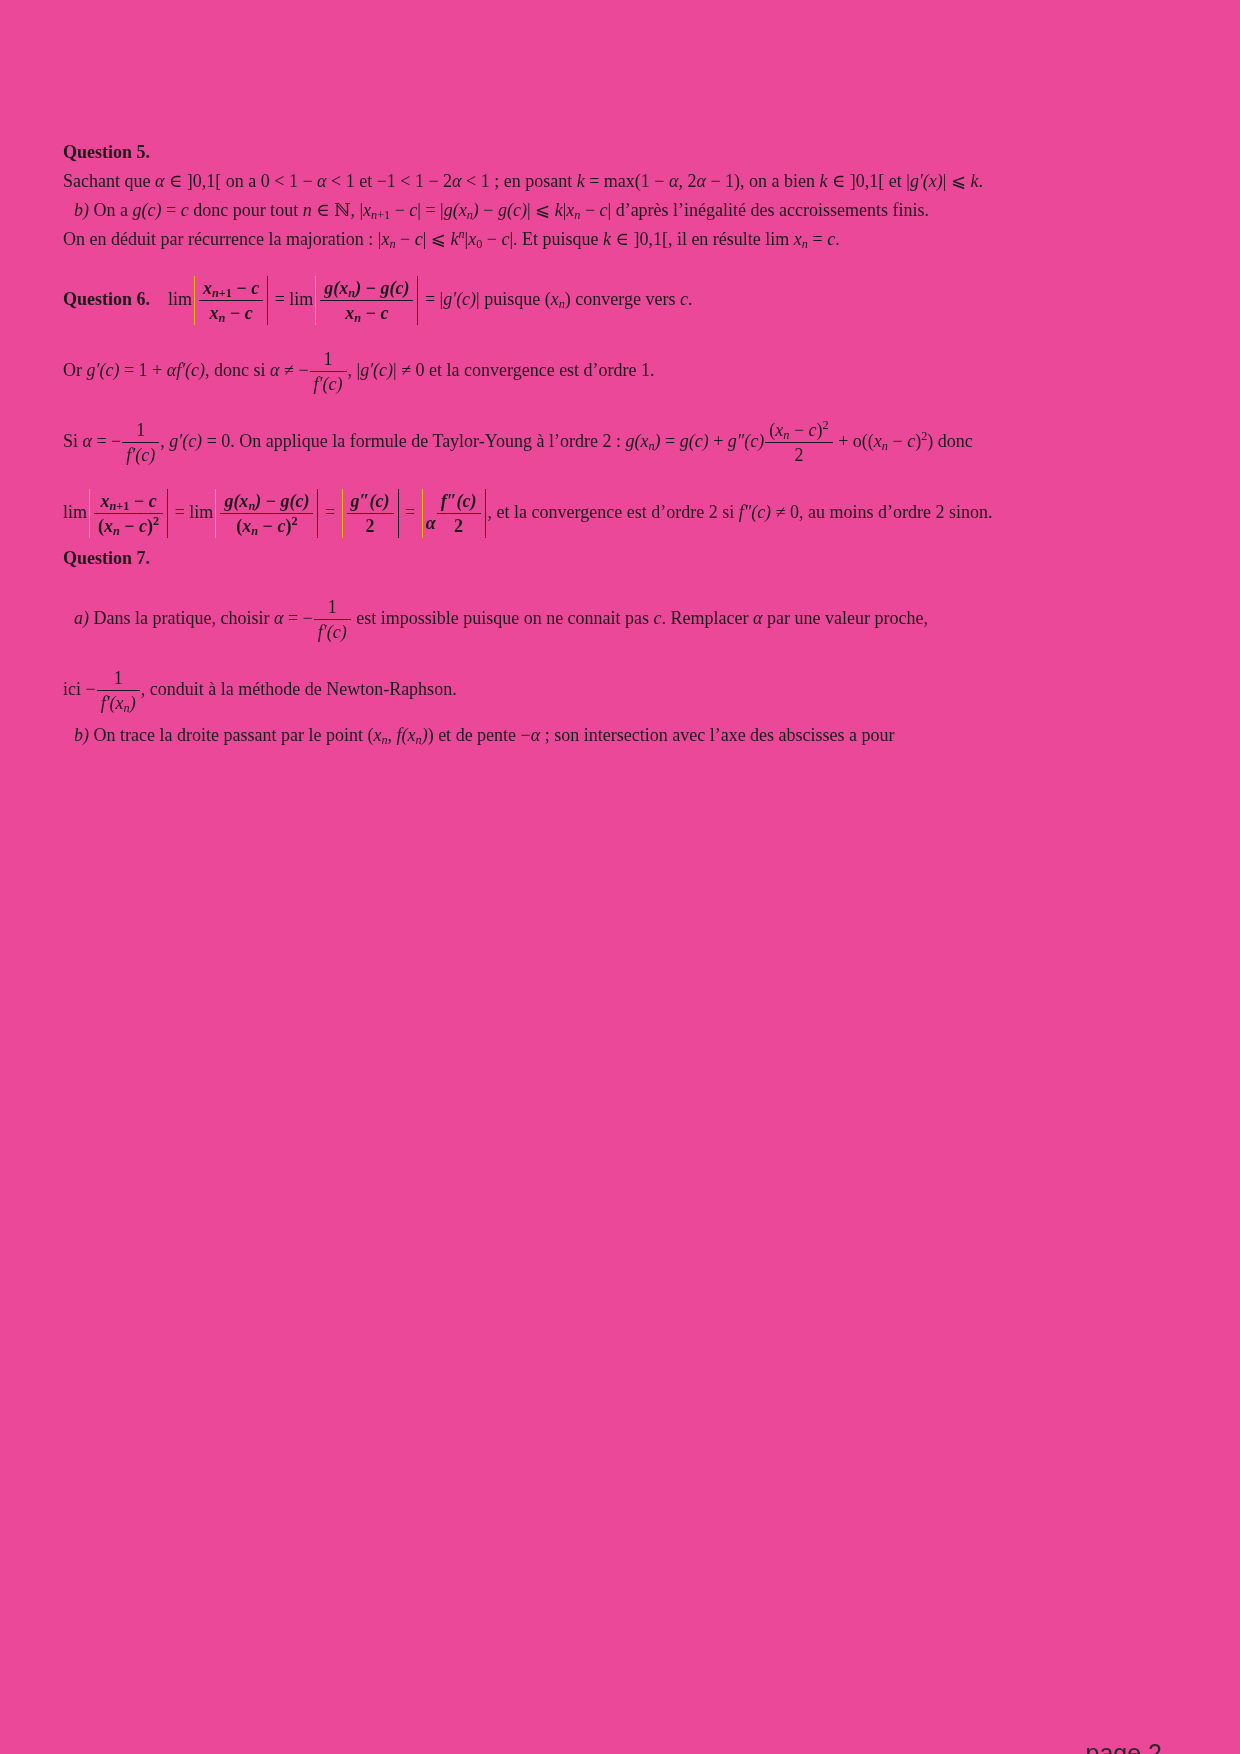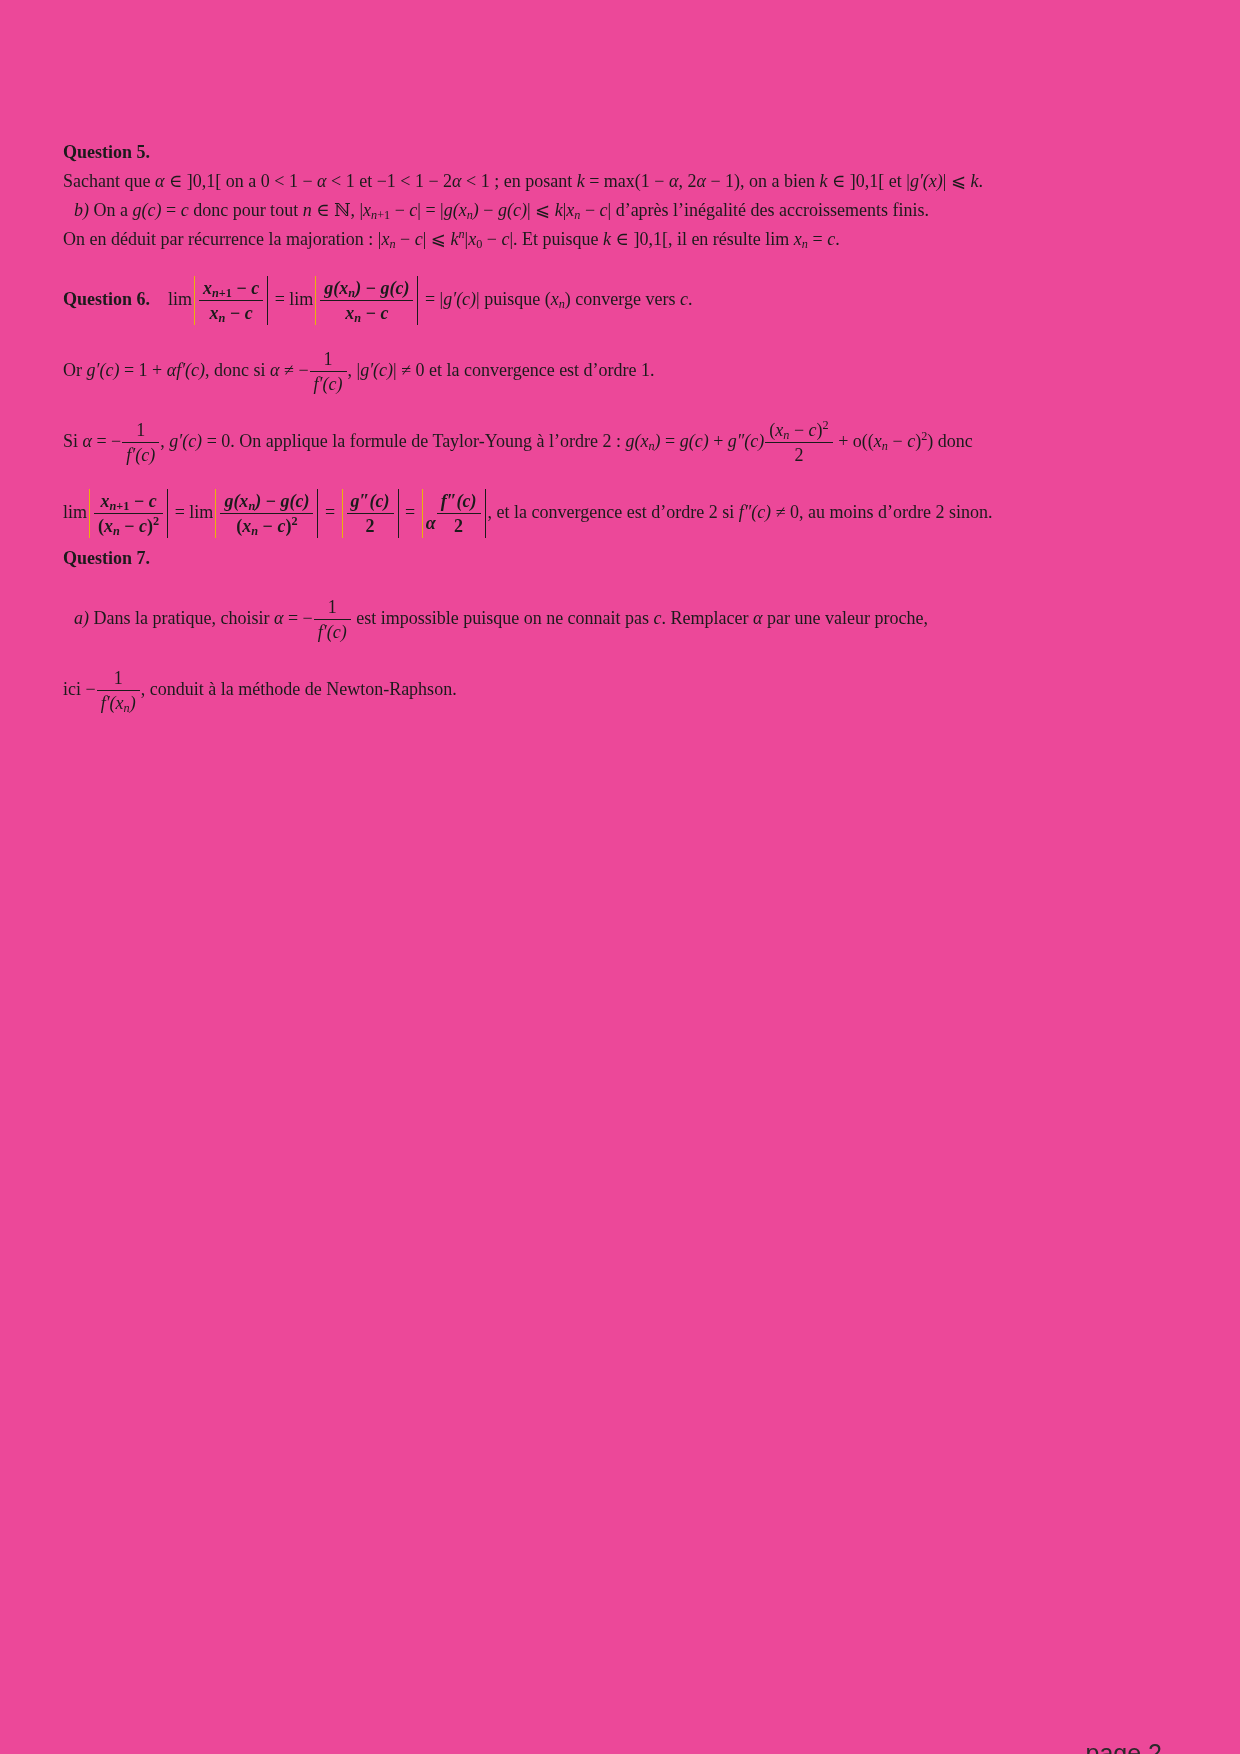--- a/index.html
+++ b/index.html
@@ -76,15 +76,16 @@
         </span> = <span class="abs">
           <span class="it">α</span>
           <span class="frac">
             <span class="num"><span class="it">f″(c)</span></span>
             <span class="den">2</span>
           </span>
         </span>, et la convergence est d’ordre 2 si <span class="it">f″(c)</span> ≠ 0, au moins d’ordre 2 sinon.</div>
       <div class="line heading gap"><span class="bd">Question 7.</span></div>
       <div class="line item tall"><span class="it">a)</span> Dans la pratique, choisir <span class="it">α</span> = −<span class="frac"><span class="num">1</span><span class="den"><span class="it">f′(c)</span></span></span> est impossible puisque on ne connait pas <span class="it">c</span>. Remplacer <span class="it">α</span> par une valeur proche,</div>
       <div class="line tall">ici −<span class="frac"><span class="num">1</span><span class="den"><span class="it">f′(x</span><sub><span class="it">n</span></sub><span class="it">)</span></span></span>, conduit à la méthode de Newton-Raphson.</div>
+      <div class="line item"><span class="it">b)</span> On trace la droite passant par le point (<span class="it">x</span><sub><span class="it">n</span></sub>, <span class="it">f(x</span><sub><span class="it">n</span></sub><span class="it">)</span>) et de pente −<span class="it">α</span> ; son intersection avec l’axe des abscisses a pour</div>
     </main>
   <div class="footer">page 2</div>
 </div>
 
 </body></html>

